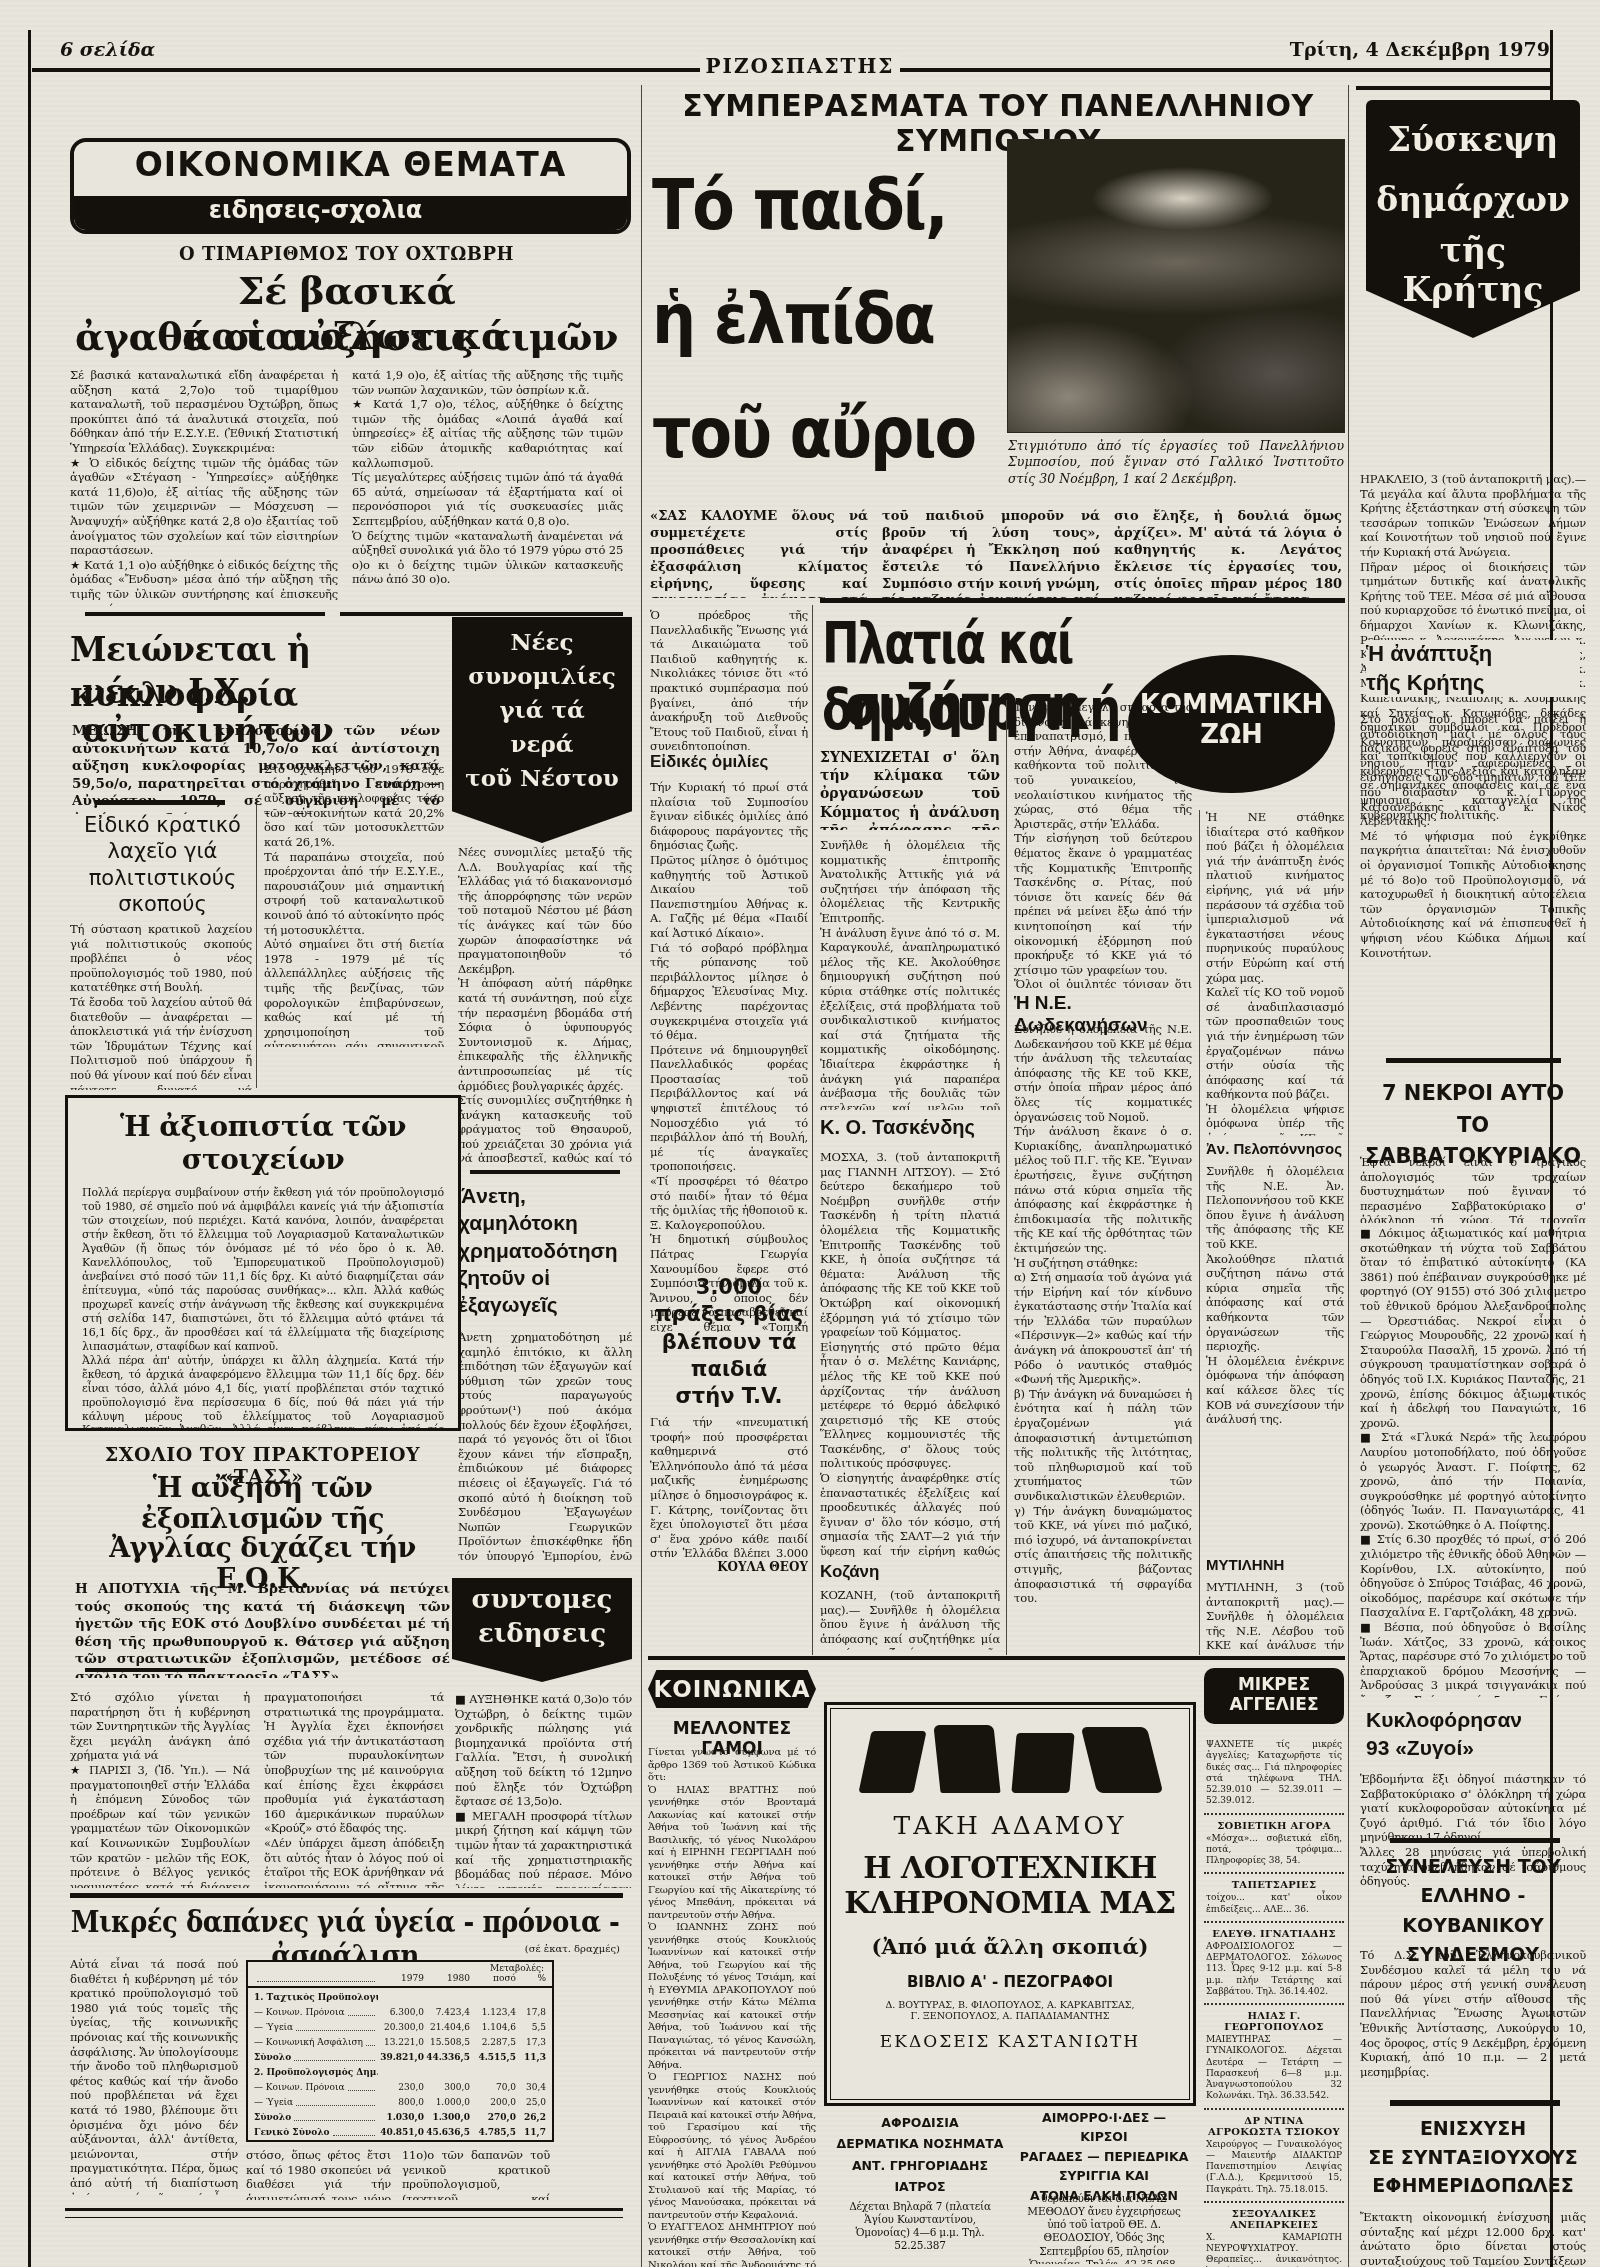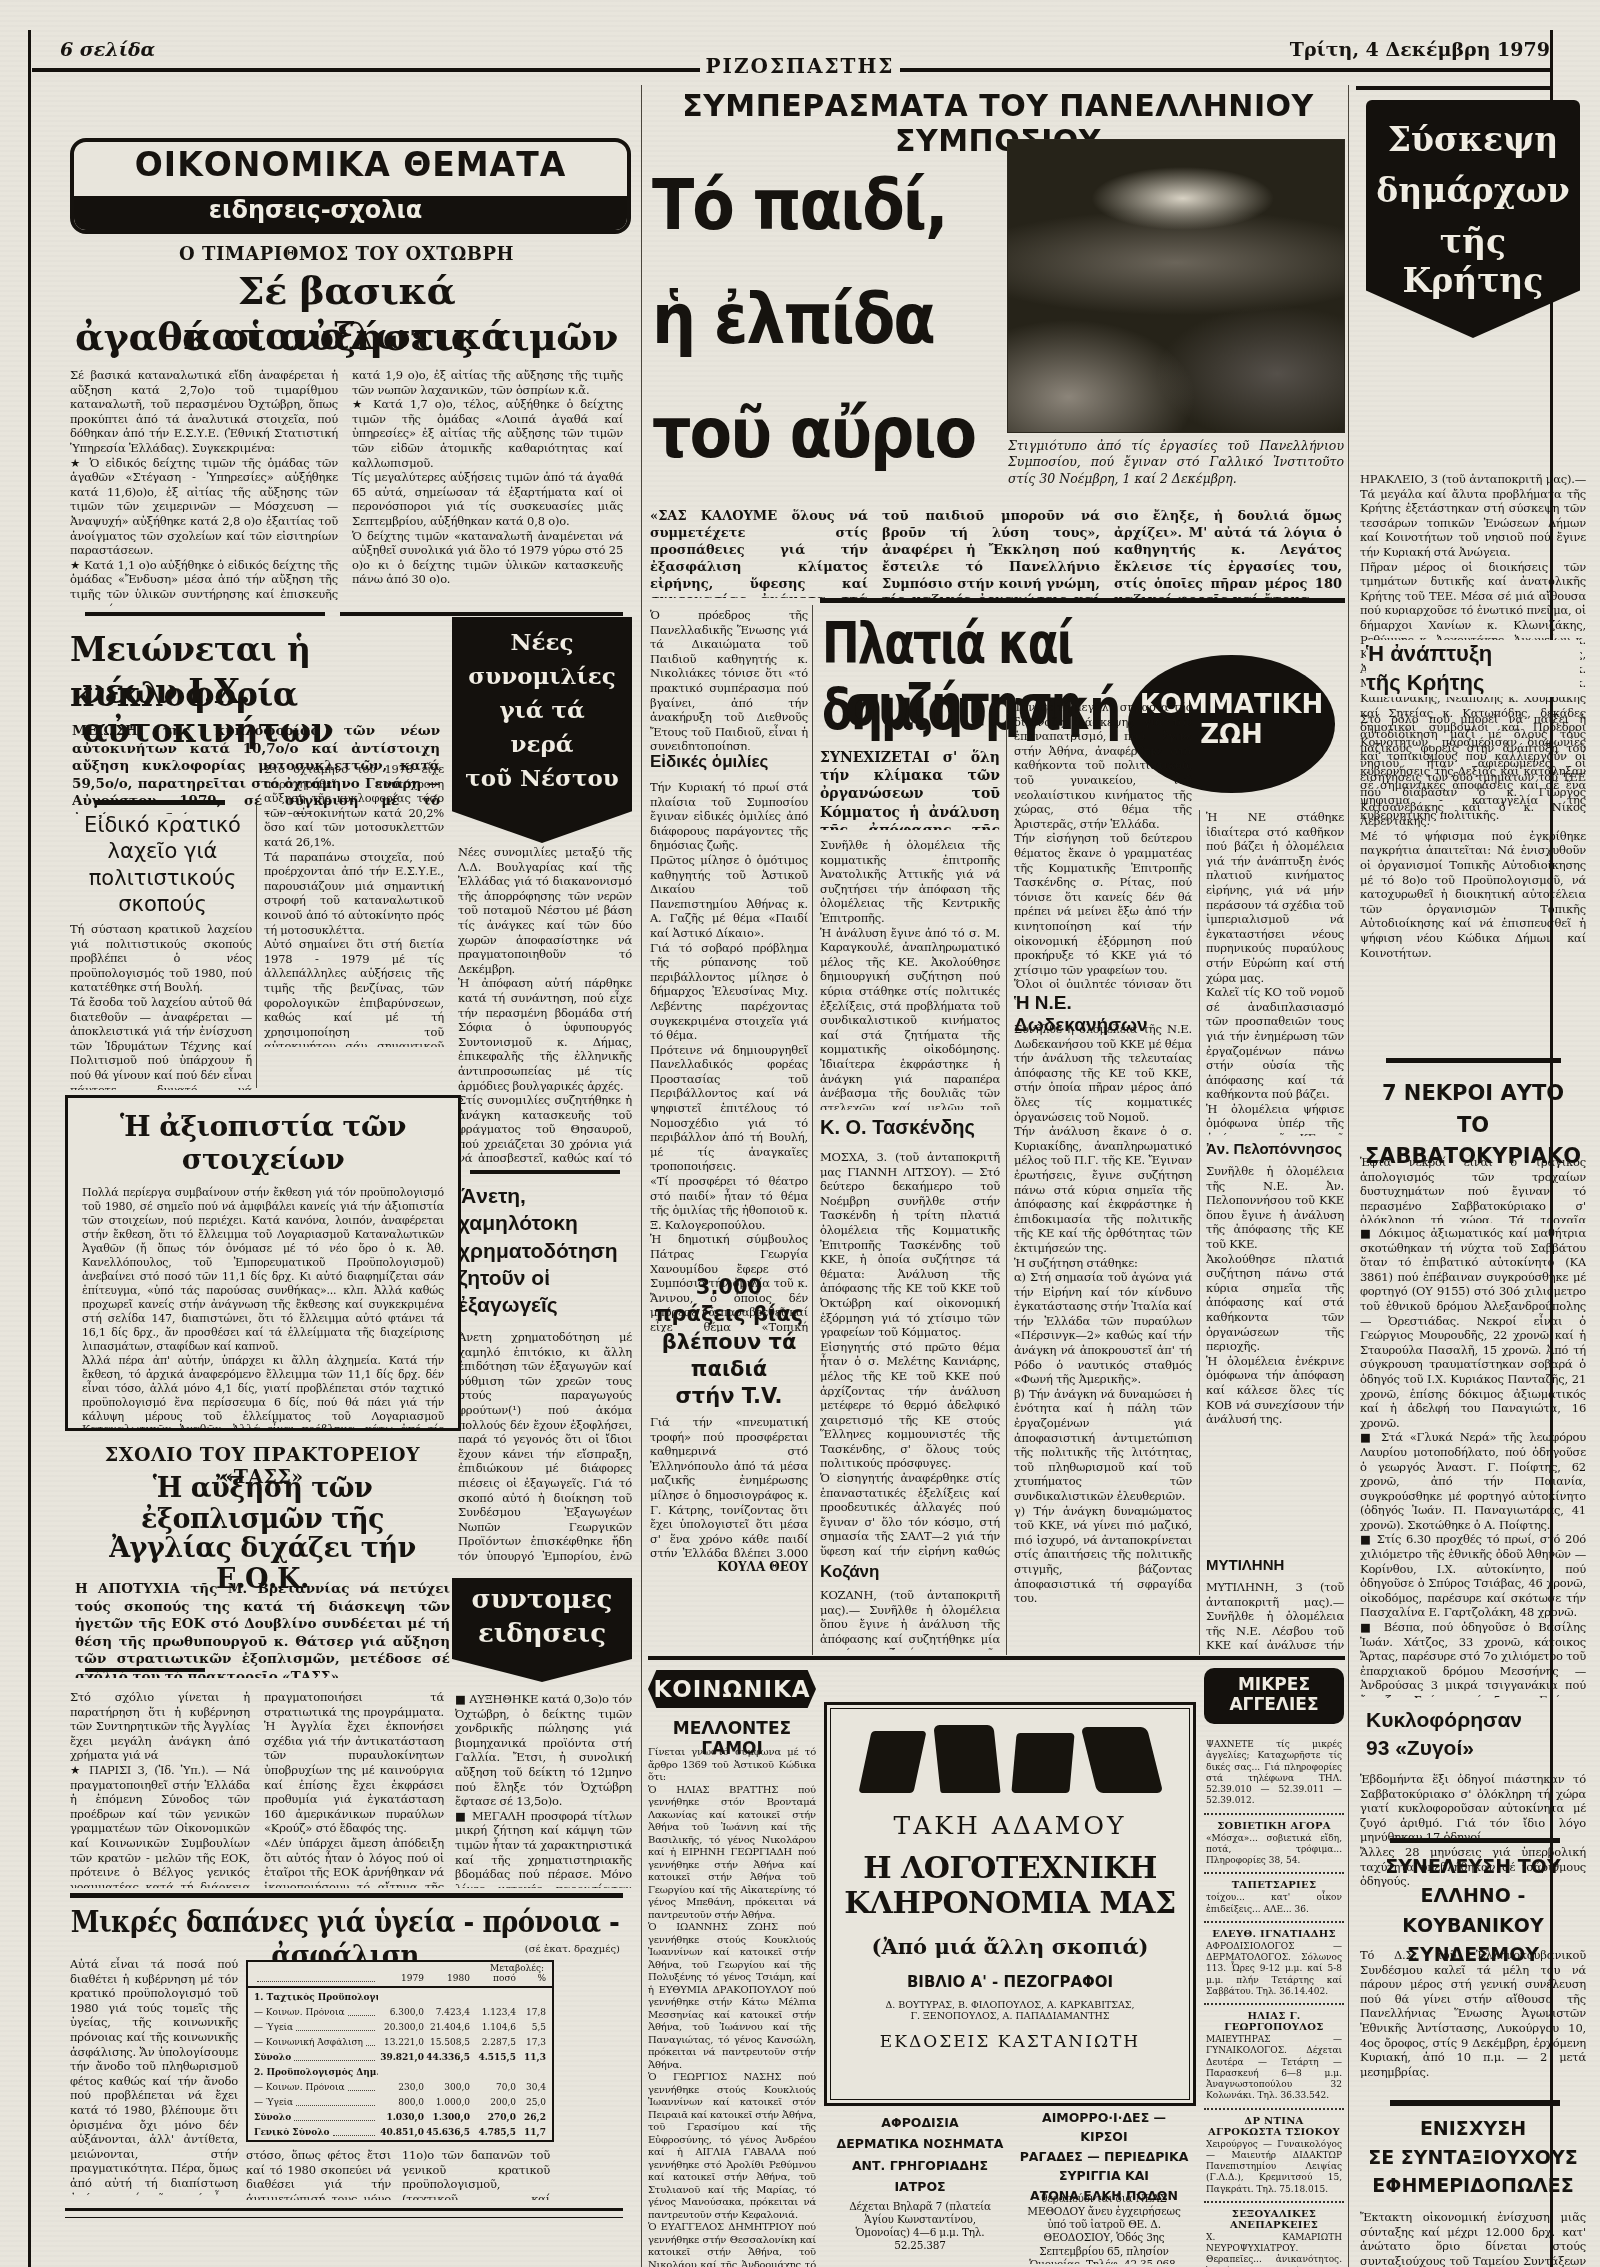--- a/index.html
+++ b/index.html
@@ -384,21 +384,21 @@
     </div>
       <div class="cl-item">
       <div class="cl-head">ΣΕΞΟΥΑΛΙΚΕΣ ΑΝΕΠΑΡΚΕΙΕΣ</div>
       <div class="cl-body">Χ. ΚΑΜΑΡΙΩΤΗ ΝΕΥΡΟΨΥΧΙΑΤΡΟΥ. Θεραπεῖες... ἀνικανότητος. Ἐκδόσεις Λαϊκά τηλ. 717.528.</div>
     </div>
     </div>
 
   <div class="abs hbar" style="left:1356px;top:86px;width:194px;height:4px"></div>
   <div class="abs whitebox serif center" style="left:1366px;top:100px;width:214px;height:238px;clip-path:polygon(0 0,100% 0,100% 80%,50% 100%,0 80%);border-radius:6px;font-weight:bold">
     <div style="font-size:33px;margin-top:20px">Σύσκεψη</div>
-    <div style="font-size:33px;margin-top:12px">δημάρχων</div>
+    <div style="font-size:33px;margin-top:21px">δημάρχων</div>
     <div style="font-size:33px;margin-top:12px">τῆς Κρήτης</div>
   </div>
   <div class="abs bt" style="left:1360px;top:472px;width:226px;height:418px">ΗΡΑΚΛΕΙΟ, 3 (τοῦ ἀνταποκριτῆ μας).— Τά μεγάλα καί ἄλυτα προβλήματα τῆς Κρήτης ἐξετάστηκαν στή σύσκεψη τῶν τεσσάρων τοπικῶν Ἑνώσεων Δήμων καί Κοινοτήτων τοῦ νησιοῦ πού ἔγινε τήν Κυριακή στά Ἀνώγεια.
 Πῆραν μέρος οἱ διοικήσεις τῶν τμημάτων δυτικῆς καί ἀνατολικῆς Κρήτης τοῦ ΤΕΕ. Μέσα σέ μιά αἴθουσα πού κυριαρχοῦσε τό ἑνωτικό πνεῦμα, οἱ δήμαρχοι Χανίων κ. Κλωνιζάκης, Ρεθύμνης κ. Ἀρχοντάκης, Ἀνωγείων κ. Κλάδος, Ἡρακλείου κ. Καρέλλης, Ἀρχανῶν κ. Παπαδάκη, Μοιρῶν κ. Μπριλλάκης, Ἁγ. Νικολάου κ. Καπετανάκης, Νεάπολης κ. Χουρδάκης καί Σητείας κ. Κατωπόδης, δεκάδες δημοτικοί σύμβουλοι καί Πρόεδροι Κοινοτήτων, παραμέρισαν διαφωνίες καί τοπικισμούς πού καλλιεργοῦν οἱ κυβερνήσεις τῆς Δεξιᾶς καί κατάληξαν σέ σημαντικές ἀποφάσεις καί σέ ἕνα ψήφισμα - καταγγελία τῆς κυβερνητικῆς πολιτικῆς.</div>
   <div class="abs sub-serif" style="left:1366px;top:640px;width:214px;font-size:22px;line-height:1.3;white-space:pre-line;background:#e8e5dc">Ἡ ἀνάπτυξη
 τῆς Κρήτης</div>
   <div class="abs bt" style="left:1360px;top:712px;width:226px;height:340px">Στό ρόλο πού μπορεῖ νά παίξει ἡ αὐτοδιοίκηση μαζί μέ ὅλους τούς μαζικούς φορεῖς στήν ἀνάπτυξη τοῦ νησιοῦ, ἦταν ἀφιερωμένες οἱ εἰσηγήσεις τῶν δύο τμημάτων τοῦ ΤΕΕ πού διάβασαν ὁ κ. Γιῶργος Κατσανεβάκης καί ὁ κ. Νίκος Λεβεντάκης.
 Μέ τό ψήφισμα πού ἐγκρίθηκε παγκρήτια ἀπαιτεῖται: Νά ἐνισχυθοῦν οἱ ὀργανισμοί Τοπικῆς Αὐτοδιοίκησης μέ τό 8ο)ο τοῦ Προϋπολογισμοῦ, νά κατοχυρωθεῖ ἡ διοικητική αὐτοτέλεια τῶν ὀργανισμῶν Τοπικῆς Αὐτοδιοίκησης καί νά ἐπισπευσθεῖ ἡ ψήφιση νέου Κώδικα Δήμων καί Κοινοτήτων.</div>
 
   <div class="abs hbar" style="left:1386px;top:1058px;width:175px;height:5px"></div>

